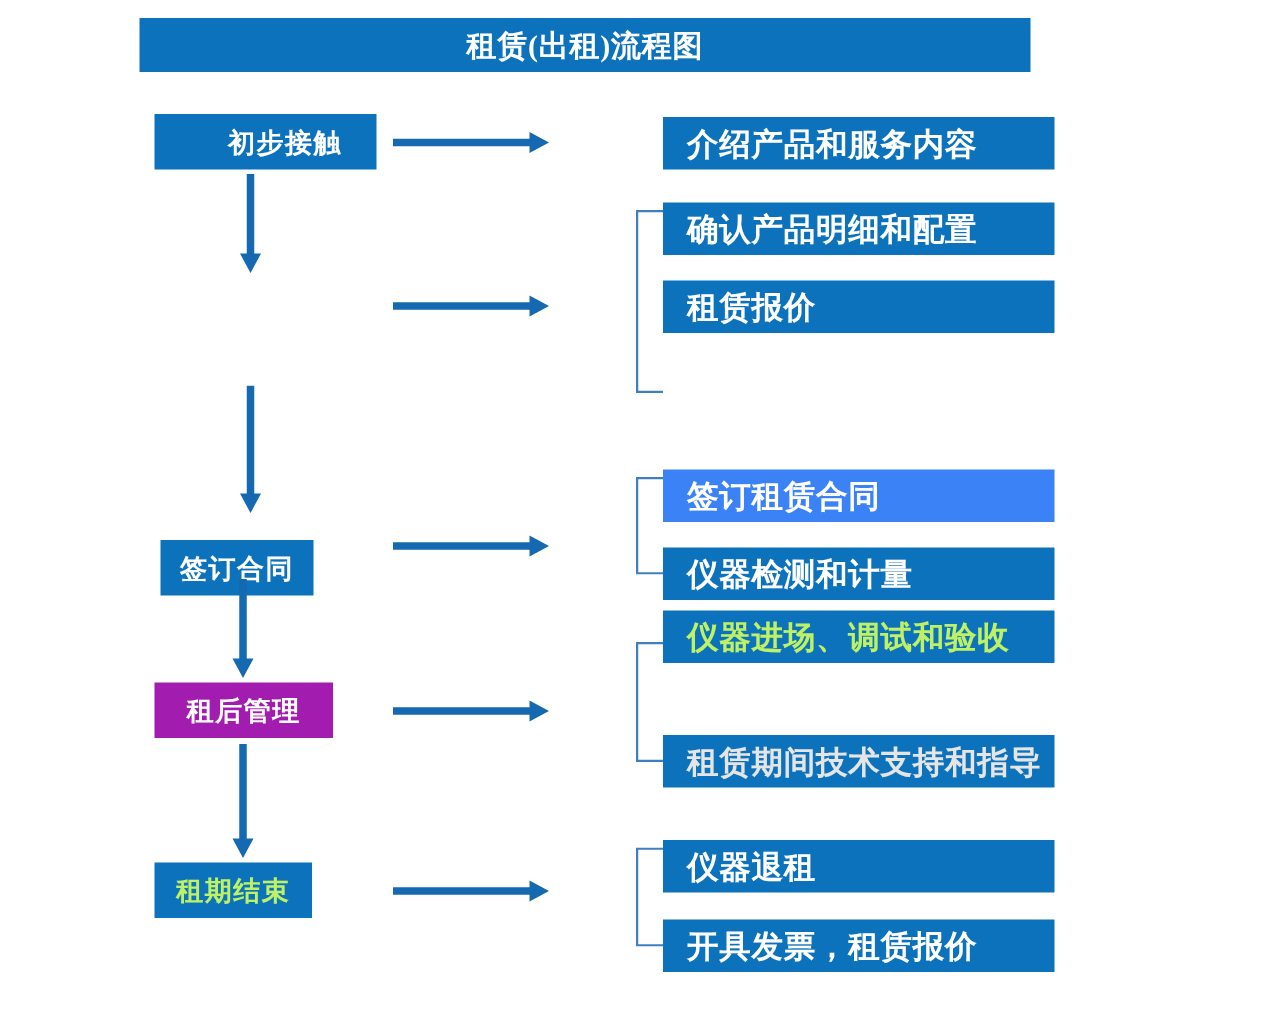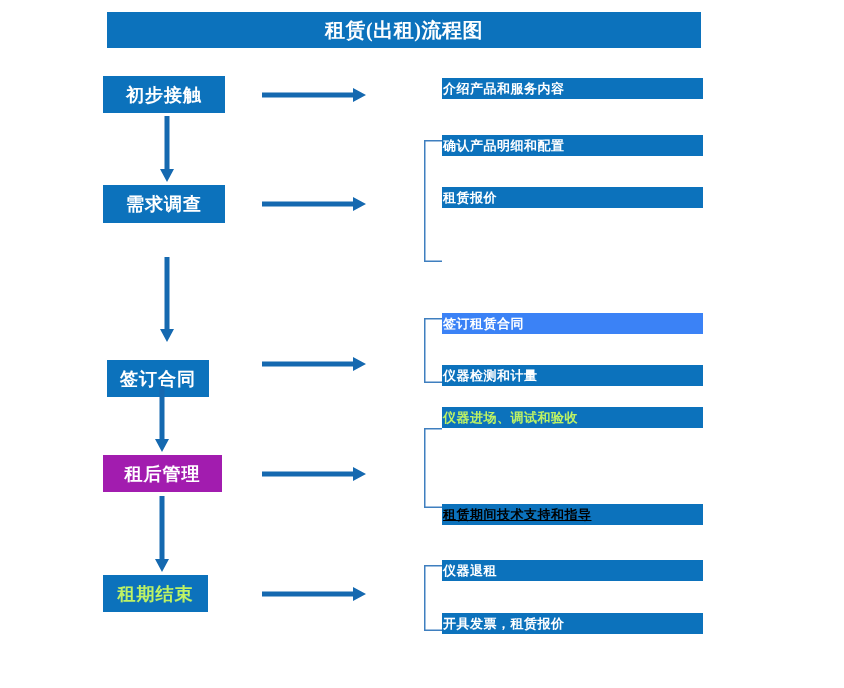--- a/index.html
+++ b/index.html
@@ -19,21 +19,21 @@
     position: absolute;
     left: 0;
     top: 0;
     width: 844px;
     height: 688px;
   }
 
   
   .title-bar {
     position: absolute;
-    left: 107px;
+    left: 93px;
     top: 12px;
     width: 594px;
     height: 36px;
     background: #0c72bc;
     color: #ffffff;
     display: flex;
     align-items: center;
     justify-content: center;
     font-size: 20px;
     font-weight: bold;
@@ -51,28 +51,28 @@
     font-size: 18px;
     font-weight: bold;
     letter-spacing: 1px;
   }
 
   
   .task-box {
     position: absolute;
     left: 442px;
     width: 261px;
-    height: 21px;
+    height: 35px;
     background: #0c72bc;
     color: #ffffff;
     display: flex;
     align-items: center;
-    font-size: 13px;
+    font-size: 21px;
     font-weight: bold;
-    padding-left: 1px;
+    padding-left: 16px;
     box-sizing: border-box;
     letter-spacing: 0.5px;
   }
 
   
   .h-arrow {
     position: absolute;
     height: 18px;
   }
   .v-arrow {
@@ -86,32 +86,31 @@
   }
   .bracket svg { display: block; }
 </style>
 </head>
 <body>
 
 <div id="canvas">
 
   <div class="title-bar">租赁(出租)流程图</div>
 
-<div class="stage-box" style="left: 103px; top: 76px; width: 122px; height: 37px; background: rgb(12, 114, 188); color: rgb(255, 255, 255);">初步接触</div>
-    <div class="stage-box" style="left: 103px; top: 185px; width: 122px; height: 38px; background: rgb(12, 114, 188); color: rgb(255, 255, 255);">需求调查</div>
+<div class="stage-box" style="left: 103px; top: 76px; width: 122px; height: 37px; background: rgb(12, 114, 188); color: rgb(255, 255, 255); padding-left: 26px;">初步接触</div>
     <div class="stage-box" style="left: 107px; top: 360px; width: 102px; height: 37px; background: rgb(12, 114, 188); color: rgb(255, 255, 255);">签订合同</div>
     <div class="stage-box" style="left: 103px; top: 455px; width: 119px; height: 37px; background: #a21caf; color: rgb(255, 255, 255);">租后管理</div>
     <div class="stage-box" style="left: 103px; top: 575px; width: 105px; height: 37px; background: rgb(12, 114, 188); color: #bef264;">租期结束</div>
     <div class="task-box" style="top: 78px; background: rgb(12, 114, 188); color: rgb(255, 255, 255);">介绍产品和服务内容</div>
     <div class="task-box" style="top: 187px; background: rgb(12, 114, 188); color: rgb(255, 255, 255);">租赁报价</div>
     <div class="task-box" style="top: 135px; background: rgb(12, 114, 188); color: rgb(255, 255, 255);">确认产品明细和配置</div>
     <div class="task-box" style="top: 313px; background: #3b82f6; color: rgb(255, 255, 255);">签订租赁合同</div>
     <div class="task-box" style="top: 365px; background: rgb(12, 114, 188); color: rgb(255, 255, 255);">仪器检测和计量</div>
     <div class="task-box" style="top: 407px; background: rgb(12, 114, 188); color: #bef264;">仪器进场、调试和验收</div>
-    <div class="task-box" style="top: 504px; background: rgb(12, 114, 188); color: #000000; text-decoration: underline;">租赁期间技术支持和指导</div>
+    <div class="task-box" style="top: 490px; background: rgb(12, 114, 188); color: #e5e5e5;">租赁期间技术支持和指导</div>
     <div class="task-box" style="top: 560px; background: rgb(12, 114, 188); color: rgb(255, 255, 255);">仪器退租</div>
     <div class="task-box" style="top: 613px; background: rgb(12, 114, 188); color: rgb(255, 255, 255);">开具发票，租赁报价</div>
     <div class="h-arrow" style="left: 262px; top: 86px; width: 104px;"><svg width="104" height="18" viewBox="0 0 104 18">
         <path d="M0 6.5 H91 V2 L104 9 L91 16 V11.5 H0 Z" fill="#1569b0"></path>
       </svg></div>
     <div class="h-arrow" style="left: 262px; top: 195px; width: 104px;"><svg width="104" height="18" viewBox="0 0 104 18">
         <path d="M0 6.5 H91 V2 L104 9 L91 16 V11.5 H0 Z" fill="#1569b0"></path>
       </svg></div>
     <div class="h-arrow" style="left: 262px; top: 355px; width: 104px;"><svg width="104" height="18" viewBox="0 0 104 18">
         <path d="M0 6.5 H91 V2 L104 9 L91 16 V11.5 H0 Z" fill="#1569b0"></path>

